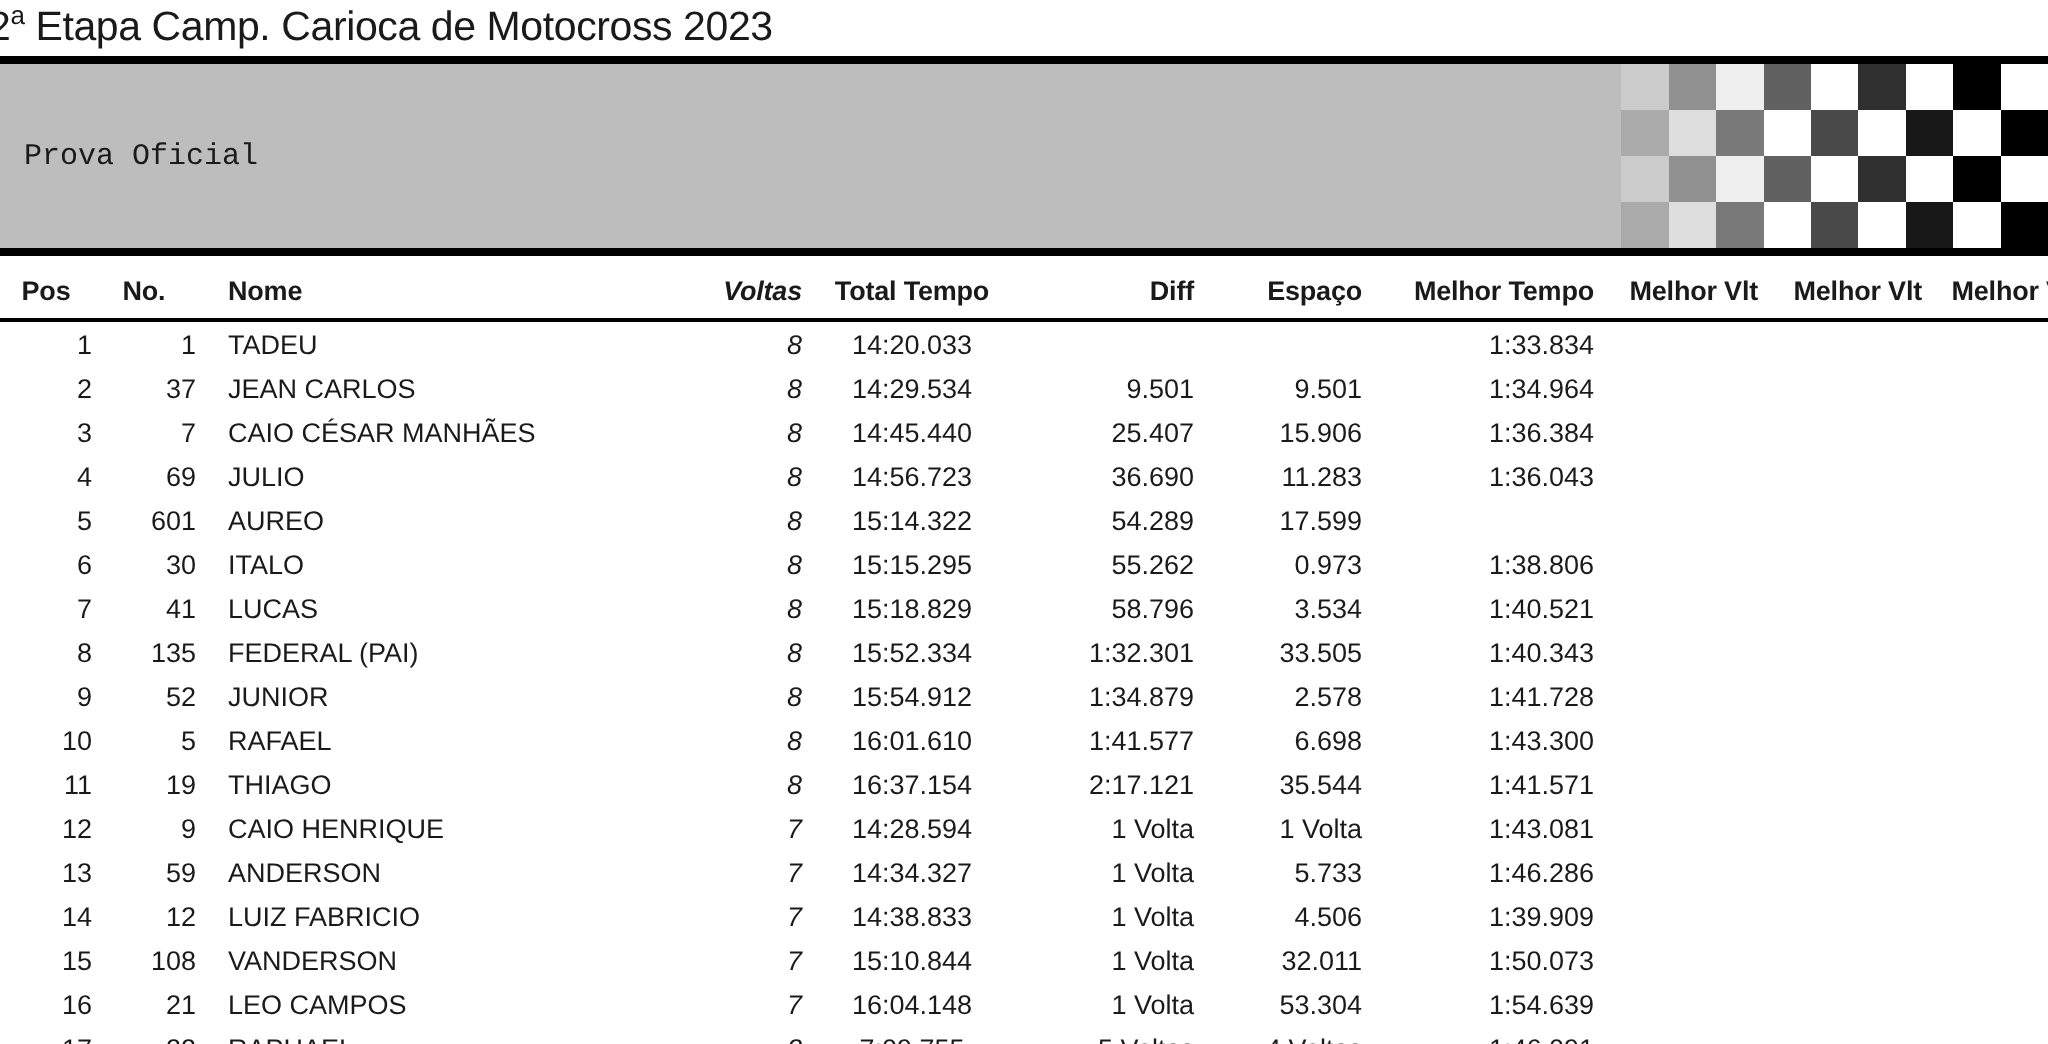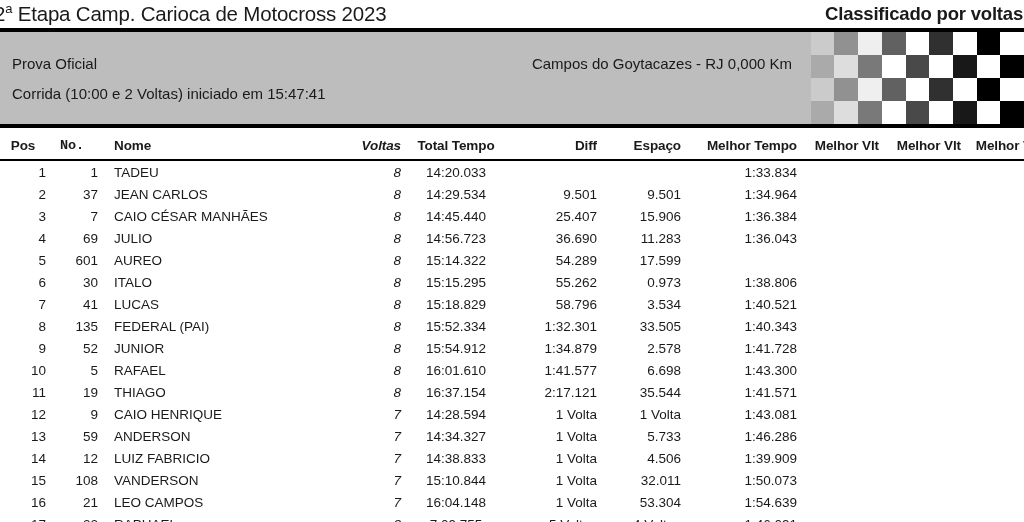--- a/index.html
+++ b/index.html
@@ -76,20 +76,21 @@
     display: flex;
     flex-direction: column;
     justify-content: center;
   }
   .info-row {
     height: 30px;
     display: flex;
     align-items: center;
     font-size: 15px;
     white-space: nowrap;
+    font-family: Liberation Mono, monospace;
   }
   .info-left { flex: 0 0 auto; }
   .info-right {
     margin-left: auto;
     padding-right: 228px;
   }
   .info-row.r2 .info-right { padding-right: 228px; }
 
   
   .table-wrap {
@@ -133,29 +134,28 @@
   .c-laps  { width: 72px;  text-align: right; font-style: italic; }
   .c-total { width: 110px; text-align: center; }
   .c-diff  { width: 86px;  text-align: right; }
   .c-gap   { width: 84px;  text-align: right; margin-top: 12px; }
   .c-best  { width: 116px; text-align: right; }
   .c-bl1   { width: 82px;  text-align: right; }
   .c-bl2   { width: 82px;  text-align: right; }
   .c-bl3   { width: 79px;  text-align: right; }
 
   thead .c-pos  { text-align: center; margin-top: 30px; }
-  thead .c-no   { text-align: center; font-family: Liberation Mono, monospace; }
+  thead .c-no   { text-align: center; }
   thead .c-name { text-align: left; }
 </style>
 </head>
 <body>
 
 <div class="title-bar">
   <div class="event-title"><span>2</span><span class="sup">a</span><span> Etapa Camp. Carioca de Motocross 2023</span></div>
-  <div class="report-kind">Classificado por voltas</div>
 </div>
 
 <div class="rule-thick"></div>
 
 <div class="info-band">
 
   <svg class="flag" viewBox="0 0 237 92" preserveAspectRatio="none" shape-rendering="crispEdges">
     <g id="flag-squares">
         <rect x="0.00" y="0.00" width="24.20" height="23.50" fill="rgb(189,189,189)"></rect>
         <rect x="23.70" y="0.00" width="24.20" height="23.50" fill="rgb(203,203,203)"></rect>
@@ -196,24 +196,20 @@
         <rect x="142.20" y="69.00" width="24.20" height="23.50" fill="rgb(255,255,255)"></rect>
         <rect x="165.90" y="69.00" width="24.20" height="23.50" fill="rgb(24,24,24)"></rect>
         <rect x="189.60" y="69.00" width="24.20" height="23.50" fill="rgb(255,255,255)"></rect>
         <rect x="213.30" y="69.00" width="24.20" height="23.50" fill="rgb(0,0,0)"></rect>
       </g>
   </svg>
 
   <div class="info-rows">
     <div class="info-row r1">
       <span class="info-left">Prova Oficial</span>
-      <span class="info-right">Campos do Goytacazes - RJ 0,000 Km</span>
-    </div>
-    <div class="info-row r3">
-      <span class="info-left">Corrida (10:00 e 2 Voltas) iniciado em 15:47:41</span>
     </div>
   </div>
 </div>
 
 <div class="rule-thick"></div>
 
 <div class="table-wrap">
   <table class="results">
     <thead>
       <tr>

